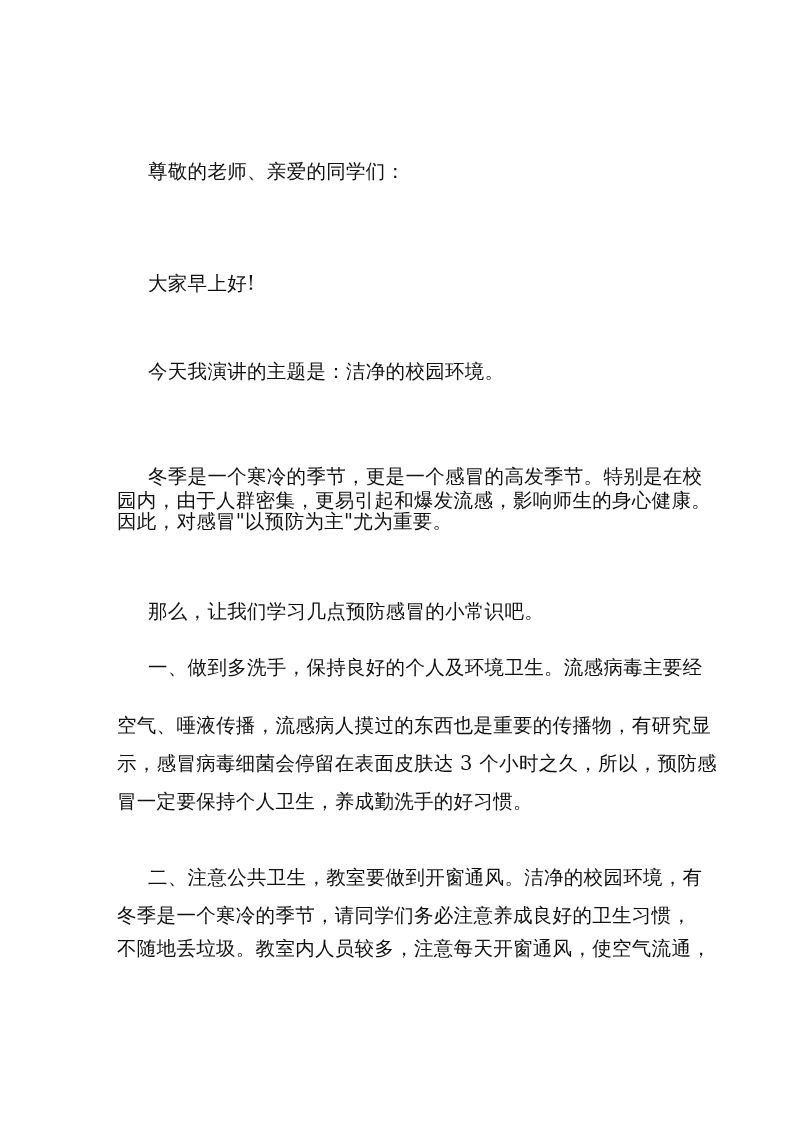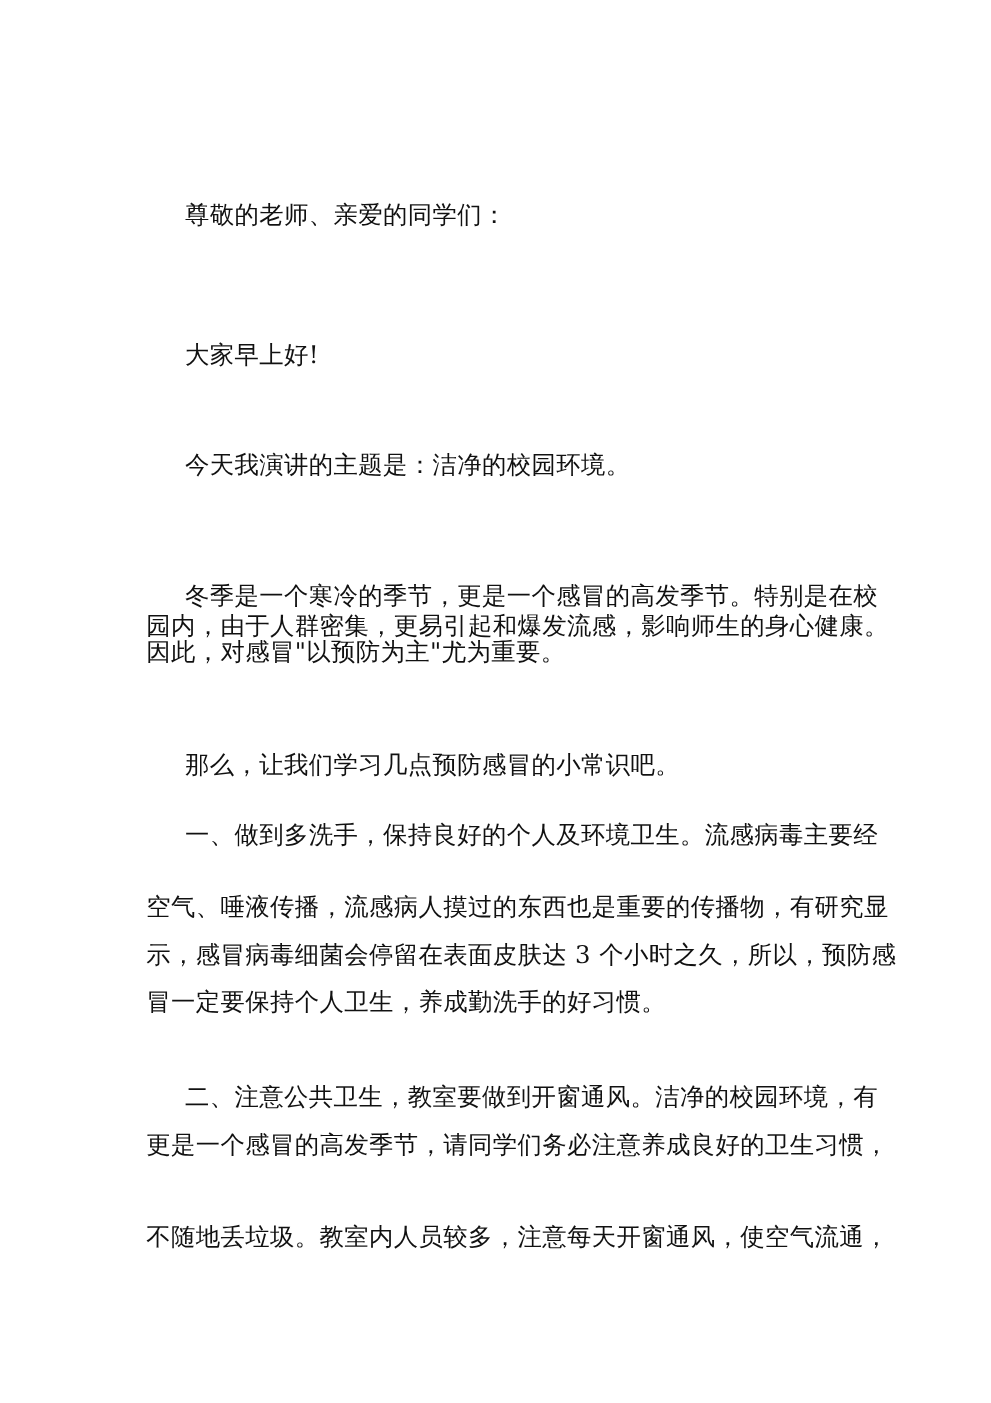--- a/index.html
+++ b/index.html
@@ -54,17 +54,17 @@
 
   <div>
     <div class="line indent" style="top:640px;margin-top:16px;">一、做到多洗手，保持良好的个人及环境卫生。流感病毒主要经</div>
     <div class="line" style="top:714px;">空气、唾液传播，流感病人摸过的东西也是重要的传播物，有研究显</div>
     <div class="line" style="top:752px;">示，感冒病毒细菌会停留在表面皮肤达 3 个小时之久，所以，预防感</div>
     <div class="line" style="top:790px;">冒一定要保持个人卫生，养成勤洗手的好习惯。</div>
   </div>
 
   <div>
     <div class="line indent" style="top:866px;text-align:center;">二、注意公共卫生，教室要做到开窗通风。洁净的校园环境，有</div>
-    <div class="line" style="top:904px;">更是一个感冒的高发季节，请同学们务必注意养成良好的卫生习惯，</div>
-    <div class="line" style="top:978px;text-align:center;">不随地丢垃圾。教室内人员较多，注意每天开窗通风，使空气流通，</div>
+    <div class="line" style="top:904px;">冬季是一个寒冷的季节，请同学们务必注意养成良好的卫生习惯，</div>
+    <div class="line" style="top:937px;text-align:center;">不随地丢垃圾。教室内人员较多，注意每天开窗通风，使空气流通，</div>
   </div>
 
 </div>
 
 </body></html>

